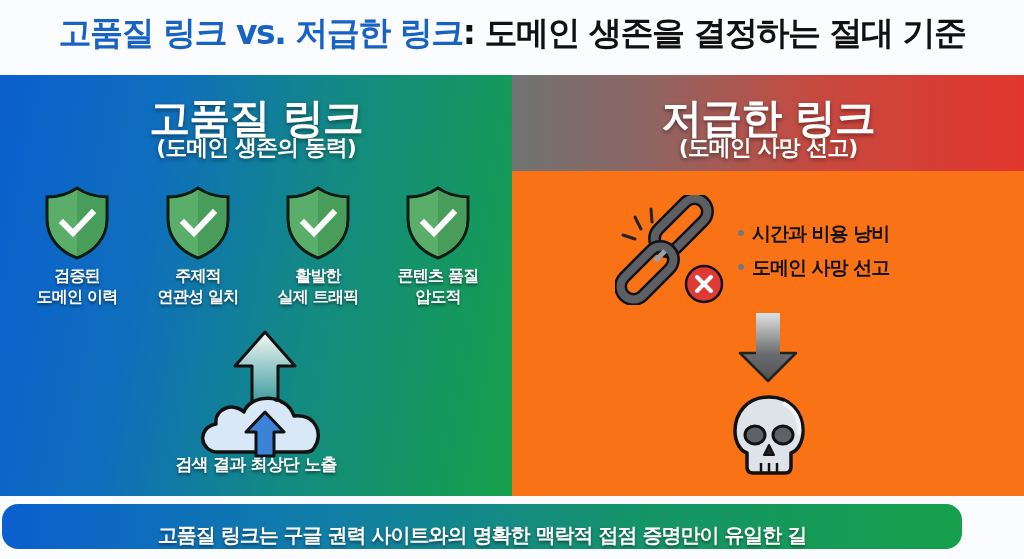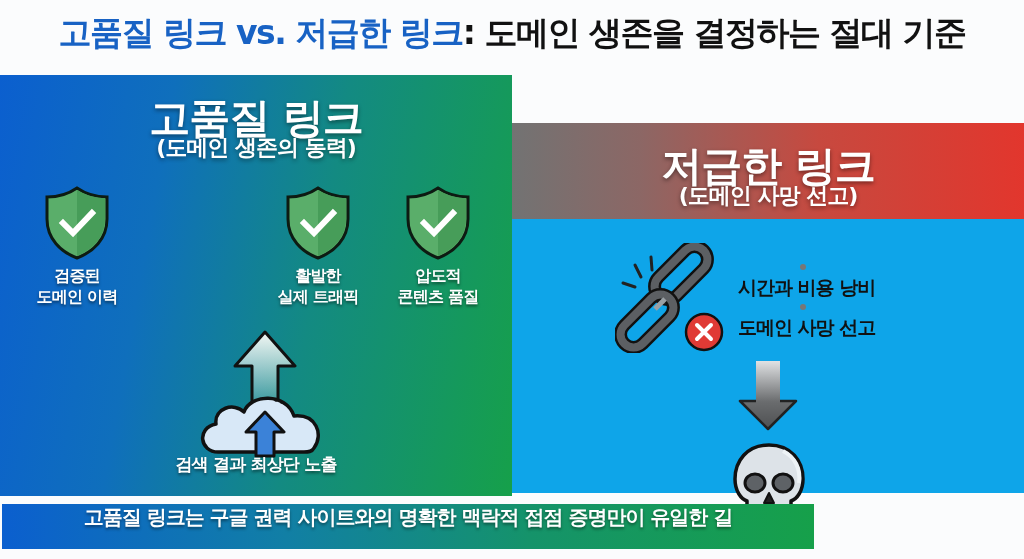--- a/index.html
+++ b/index.html
@@ -11,23 +11,22 @@
     font-size: 33px; font-weight: bold; letter-spacing: -1.5px; line-height: 50px; white-space: nowrap;
   }
   .title .blue { color: #1862c4; }
   .title .black { color: #111; }
 
   .panel-left {
     position: absolute; left: 0; top: 75px; width: 512px; height: 421px;
     background: linear-gradient(100deg, #0b5fcf 0%, #0f6fbc 30%, #138a82 60%, #16a04a 100%);
   }
   .panel-right {
-    position: absolute; left: 512px; top: 75px; width: 512px; height: 370px;
-    background: #0ea5e9;
-    margin-top: 48px;
+    position: absolute; left: 512px; top: 75px; width: 512px; height: 421px;
+    background: #f97316;
   }
   .panel-right .hdr {
     position: absolute; left: 0; top: 0; width: 512px; height: 96px;
     background: linear-gradient(90deg, #727373 0%, #8c6765 25%, #c7493f 60%, #e2362d 100%);
   }
   .ph-title {
     position: absolute; left: 0; width: 100%; text-align: center; color: #fff;
     font-weight: bold; text-shadow: 0 2px 4px rgba(0,0,0,0.45); white-space: nowrap;
   }
   .ph-title.main { top: 16px; font-size: 41px; letter-spacing: -1px; }
@@ -45,31 +44,31 @@
   .boost-label {
     position: absolute; left: 0; top: 378px; width: 512px; text-align: center; color: #fff;
     font-weight: bold; font-size: 17px; letter-spacing: -0.8px; text-shadow: 0 2px 3px rgba(0,0,0,0.5);
     white-space: nowrap;
   }
 
   .chain { position: absolute; left: 103px; top: 120px; }
   .bullets { position: absolute; left: 226px; top: 141px; }
   .bullet {
     color: #111; font-weight: bold; font-size: 19px; letter-spacing: -1px; line-height: 34px;
-    white-space: nowrap; display: flex; align-items: center; flex-direction: column;
+    white-space: nowrap; display: flex; align-items: center;
   }
   .bullet .dot { display: inline-block; width: 6px; height: 6px; border-radius: 50%; background: #777; margin-right: 8px; }
 
   .down-arrow { position: absolute; left: 224px; top: 238px; }
   .skull { position: absolute; left: 219px; top: 318px; }
 
   .footer {
-    position: absolute; left: 2px; top: 504px; width: 812px; height: 45px; border-radius: 0;
+    position: absolute; left: 2px; top: 504px; width: 960px; height: 45px; border-radius: 16px;
     background: linear-gradient(90deg, #0b5fcf 0%, #117fa5 35%, #15936a 65%, #16a04a 100%);
-    display: flex; align-items: flex-start; justify-content: center;
+    display: flex; align-items: flex-end; justify-content: center;
   }
   .footer span {
     color: #fff; font-weight: bold; font-size: 20px; letter-spacing: -1px;
     text-shadow: 0 2px 3px rgba(0,0,0,0.45); white-space: nowrap;
   }
 </style>
 </head>
 <body>
 
 <div class="title">
@@ -85,40 +84,51 @@
       <svg width="68" height="76" viewBox="0 0 68 76">
         <path d="M34 3 C24 10 14 12 4 12 L4 34 C4 54 18 67 34 73 C50 67 64 54 64 34 L64 12 C54 12 44 10 34 3 Z" fill="#5aae6a" stroke="#0d1b12" stroke-width="3"></path>
         <path d="M34 5 C44 11 54 13 62 13 L62 34 C62 53 49 65 34 71 Z" fill="#479d59"></path>
         <path d="M20 38 L30 48 L49 28" fill="none" stroke="#fff" stroke-width="6" stroke-linecap="square"></path>
       </svg>
       <div class="shield-label">
         <div>검증된</div>
         <div>도메인 이력</div>
       </div>
     </div>
+    <div class="shield-item" style="left:138px;">
+      <svg width="68" height="76" viewBox="0 0 68 76">
+        <path d="M34 3 C24 10 14 12 4 12 L4 34 C4 54 18 67 34 73 C50 67 64 54 64 34 L64 12 C54 12 44 10 34 3 Z" fill="#5aae6a" stroke="#0d1b12" stroke-width="3"></path>
+        <path d="M34 5 C44 11 54 13 62 13 L62 34 C62 53 49 65 34 71 Z" fill="#479d59"></path>
+        <path d="M20 38 L30 48 L49 28" fill="none" stroke="#fff" stroke-width="6" stroke-linecap="square"></path>
+      </svg>
+      <div class="shield-label">
+        <div>주제적</div>
+        <div>연관성 일치</div>
+      </div>
+    </div>
     <div class="shield-item" style="left:258px;">
       <svg width="68" height="76" viewBox="0 0 68 76">
         <path d="M34 3 C24 10 14 12 4 12 L4 34 C4 54 18 67 34 73 C50 67 64 54 64 34 L64 12 C54 12 44 10 34 3 Z" fill="#5aae6a" stroke="#0d1b12" stroke-width="3"></path>
         <path d="M34 5 C44 11 54 13 62 13 L62 34 C62 53 49 65 34 71 Z" fill="#479d59"></path>
         <path d="M20 38 L30 48 L49 28" fill="none" stroke="#fff" stroke-width="6" stroke-linecap="square"></path>
       </svg>
       <div class="shield-label">
         <div>활발한</div>
         <div>실제 트래픽</div>
       </div>
     </div>
     <div class="shield-item" style="left:378px;">
       <svg width="68" height="76" viewBox="0 0 68 76">
         <path d="M34 3 C24 10 14 12 4 12 L4 34 C4 54 18 67 34 73 C50 67 64 54 64 34 L64 12 C54 12 44 10 34 3 Z" fill="#5aae6a" stroke="#0d1b12" stroke-width="3"></path>
         <path d="M34 5 C44 11 54 13 62 13 L62 34 C62 53 49 65 34 71 Z" fill="#479d59"></path>
         <path d="M20 38 L30 48 L49 28" fill="none" stroke="#fff" stroke-width="6" stroke-linecap="square"></path>
       </svg>
       <div class="shield-label">
+        <div>콘텐츠 품질</div>
         <div>압도적</div>
-        <div>콘텐츠 품질</div>
       </div>
     </div>
   </div>
 
   <svg class="boost" viewBox="0 0 150 170">
     <defs>
       <linearGradient id="upGrad" x1="0" y1="0" x2="0" y2="1">
         <stop offset="0" stop-color="#f4f8f4"></stop>
         <stop offset="1" stop-color="#f4f8f4" stop-opacity="0.1"></stop>
       </linearGradient>

